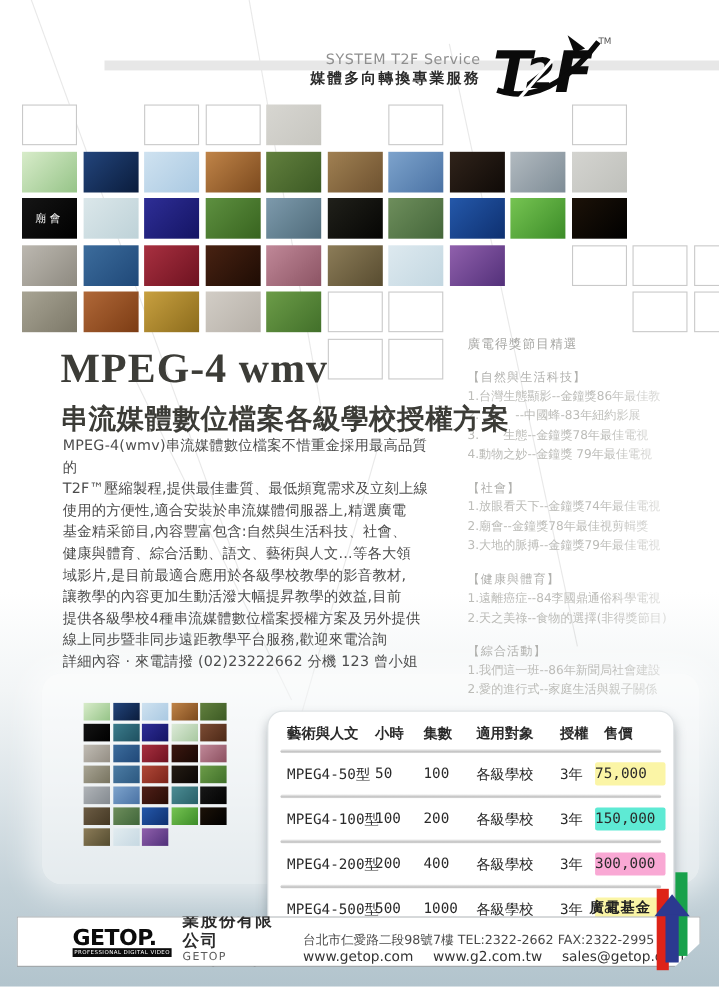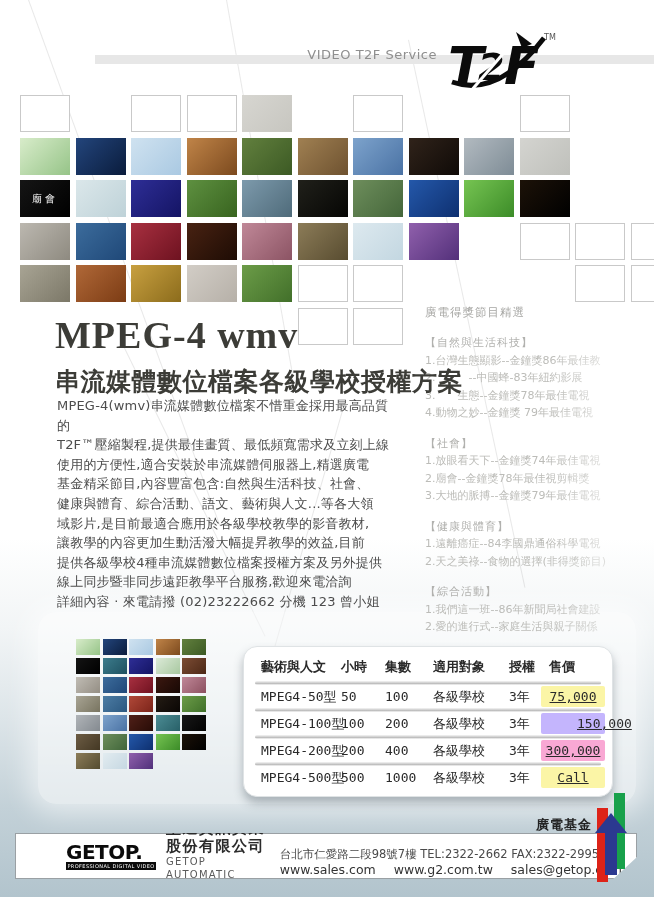--- a/index.html
+++ b/index.html
@@ -50,25 +50,25 @@
     background:rgba(255,255,255,.55);box-shadow:0 0 26px 10px rgba(255,255,255,.55);}
 
   
   .ctile{position:absolute;width:24px;height:16px;}
 
   
   .table-panel{position:absolute;left:243px;top:646px;width:370px;z-index:2;
     background:#fff;border:1px solid #dfe3e5;border-radius:14px;
     box-shadow:0 6px 10px rgba(70,85,95,.38);padding:6px 9px 8px 9px;box-sizing:border-box;
     font-family:"DejaVu Sans Mono","Liberation Mono",monospace;}
-  .tr{display:grid;grid-template-columns:80px 44px 48px 76px 40px 64px;align-items:center;height:21px;}
+  .tr{display:grid;grid-template-columns:80px 44px 48px 76px 40px 64px;align-items:center;height:35px;}
   .thead{height:27px;font-weight:bold;color:#141414;}
   .td{font-size:13px;color:#2a2a2a;padding-left:8px;white-space:nowrap;}
   .thead .td{font-size:13px;}
-  .td.price{padding-left:0;text-align:center;border-radius:2px;height:21px;line-height:21px;text-decoration:underline;}
+  .td.price{padding-left:0;border-radius:2px;height:21px;line-height:21px;}
   .groove{height:4px;border-radius:2px;margin:1px 2px;
     background:linear-gradient(to bottom,#f6f6f6,#bdbdbd 65%,#fdfdfd);}
 
   
   .fund-label{position:absolute;left:500px;top:816px;width:92px;text-align:right;
     font-size:13px;font-weight:bold;color:#222;letter-spacing:1px;z-index:4;}
   .fund-logo{position:absolute;left:594px;top:793px;width:36px;height:90px;z-index:4;}
   .fund-red{position:absolute;left:3px;top:15px;width:11px;height:74px;background:#dd2318;}
   .fund-green{position:absolute;left:20px;top:0;width:11px;height:76px;background:#18a14b;}
   .fund-arrow-head{position:absolute;left:1px;top:20px;width:0;height:0;
@@ -98,21 +98,22 @@
 
   <div class="diag d1"></div>
   <div class="diag d2"></div>
   <div class="diag d3"></div>
   <div class="diag d4"></div>
   <div class="diag d5"></div>
 
   <div class="band"></div>
 
   <div class="brand">
-    <div class="brand-en">VIDEO T2F Service</div>
+    <div class="brand-en">SYSTEM T2F Service</div>
+    <div class="brand-zh">媒體多向轉換專業服務</div>
   </div>
 
   <div class="t2f">
     <svg width="110" height="68" viewBox="0 0 110 68">
       <text x="0" y="54" font-family="DejaVu Sans, Liberation Sans, sans-serif" font-size="52" font-weight="900" font-style="italic" fill="#0b0b0b">T</text>
       <text x="30" y="50" font-family="DejaVu Sans, Liberation Sans, sans-serif" font-size="38" font-weight="900" font-style="italic" fill="#0b0b0b">2</text>
       <text x="56" y="54" font-family="DejaVu Sans, Liberation Sans, sans-serif" font-size="52" font-weight="900" font-style="italic" fill="#0b0b0b">F</text>
       <path d="M4 52 Q 50 68 96 8" stroke="#0b0b0b" stroke-width="5" fill="none"></path>
       <path d="M22 62 L72 4" stroke="#ffffff" stroke-width="3"></path>
       <polygon points="68,2 84,14 74,18" fill="#0b0b0b"></polygon>
@@ -270,21 +271,21 @@
         <div class="td">3年</div>
         <div class="td price" style="background: rgb(251, 245, 166);">75,000</div>
       </div>
       <div class="groove"></div>
       <div class="tr">
         <div class="td">MPEG4-100型</div>
         <div class="td">100</div>
         <div class="td">200</div>
         <div class="td">各級學校</div>
         <div class="td">3年</div>
-        <div class="td price" style="background: #c4b5fd; padding-left: 36px;">150,000</div>
+        <div class="td price" style="background: #5eead4;">150,000</div>
       </div>
       <div class="groove"></div>
       <div class="tr">
         <div class="td">MPEG4-200型</div>
         <div class="td">200</div>
         <div class="td">400</div>
         <div class="td">各級學校</div>
         <div class="td">3年</div>
         <div class="td price" style="background: #f9a8d4;">300,000</div>
       </div>
@@ -312,20 +313,20 @@
       <div class="getop-word">GETOP.</div>
       <div class="getop-tagline">PROFESSIONAL DIGITAL VIDEO</div>
     </div>
     <div class="company">
       <div class="zh">堅達資訊實業股份有限公司</div>
       <div class="en">GETOP AUTOMATIC SYSTEM INC.</div>
     </div>
     <div class="addr">
       <div class="l1">台北市仁愛路二段98號7樓 TEL:2322-2662 FAX:2322-2995</div>
       <div class="l2">
-        <span>www.sales.com</span>
+        <span>www.getop.com</span>
         <span>www.g2.com.tw</span>
         <span>sales@getop.com</span>
       </div>
     </div>
   </div>
 
 </div>
 
 </body></html>

